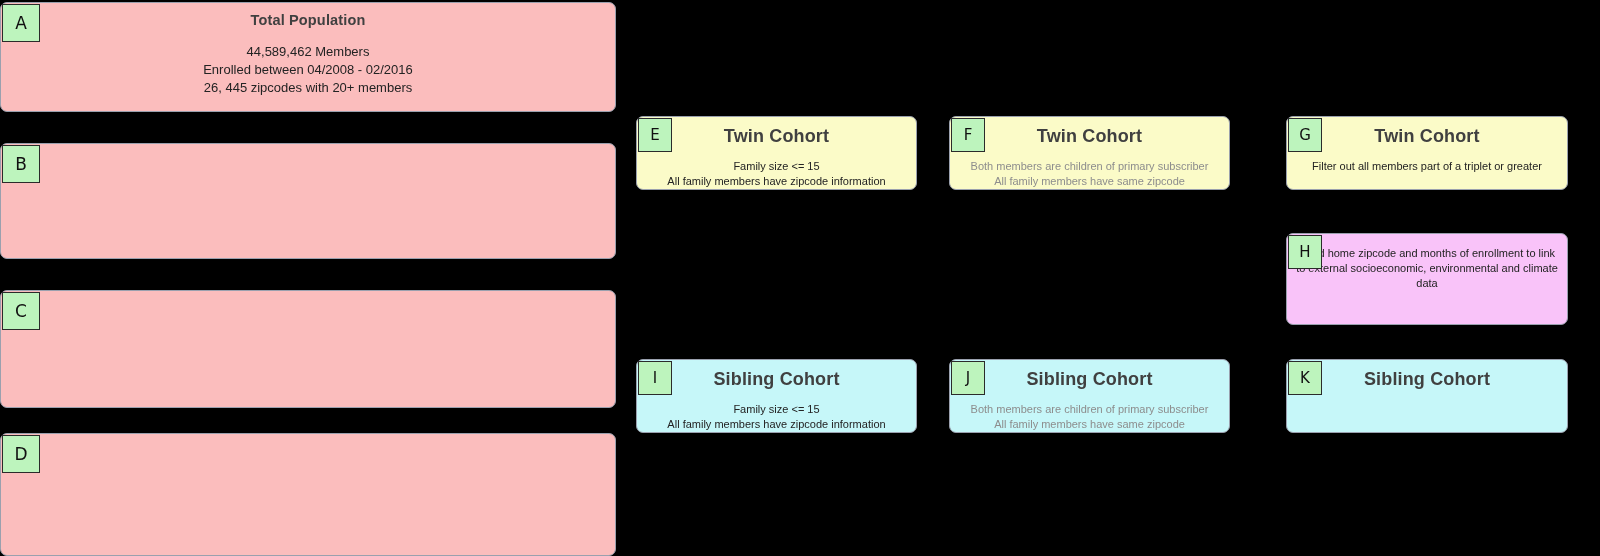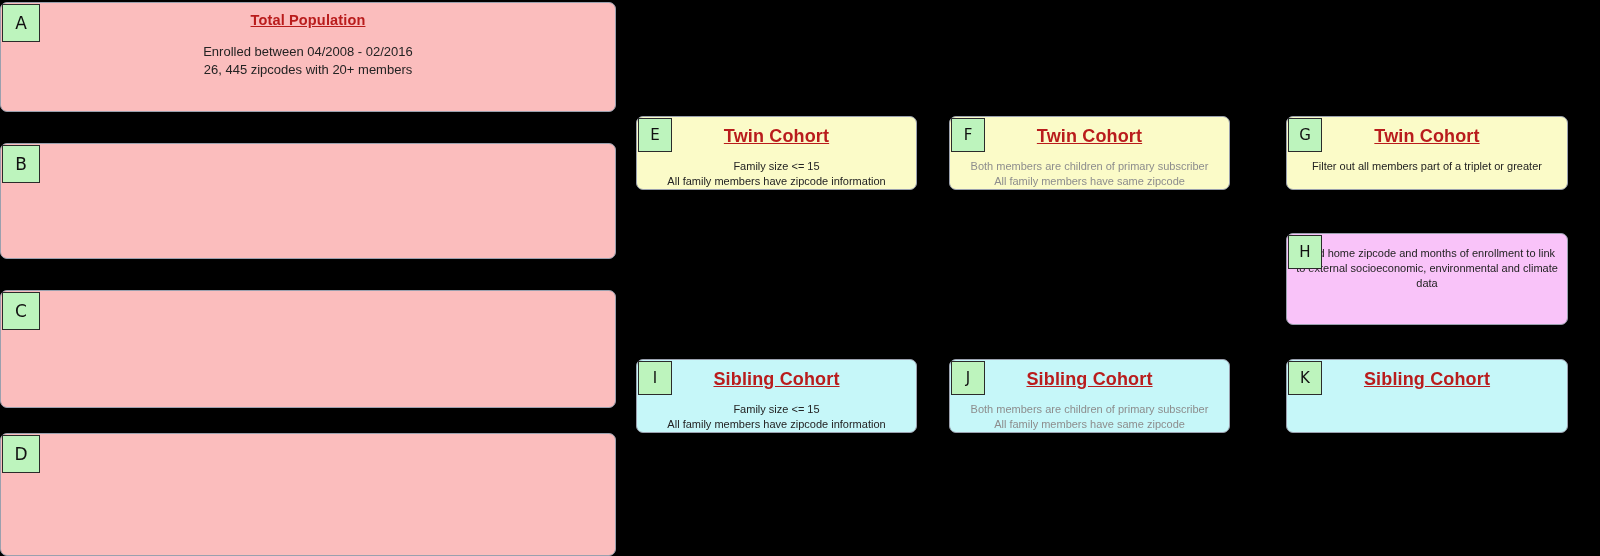--- a/index.html
+++ b/index.html
@@ -62,24 +62,23 @@
     right: 0;
     top: 0;
     text-align: center;
     padding: 0 6px;
     box-sizing: border-box;
   }
 
   .node-title {
     font-size: 14.5px;
     font-weight: bold;
-    color: #b91c1c;
+    color: #404040;
     letter-spacing: 0.15px;
     line-height: 1.2;
-    text-decoration: underline;
   }
 
   .node-body {
     margin-top: 14px;
     font-size: 13px;
     color: #232323;
     line-height: 1.38;
   }
   .node-body.muted { color: #8d8d8d; }
   .node-body .ln { display: block; white-space: nowrap; }
@@ -117,20 +116,21 @@
 </head>
 <body>
 
 <div class="canvas">
 
   <div class="node pink" id="node-a">
     <div class="tag">A</div>
     <div class="node-inner">
       <div class="node-title">Total Population</div>
       <div class="node-body">
+        <span class="ln">44,589,462 Members</span>
         <span class="ln">Enrolled between 04/2008 - 02/2016</span>
         <span class="ln">26, 445 zipcodes with 20+ members</span>
       </div>
     </div>
   </div>
 
   <div class="node pink" id="node-b">
     <div class="tag">B</div>
     <div class="node-inner">
       <div class="node-title">Filtered Population</div>

